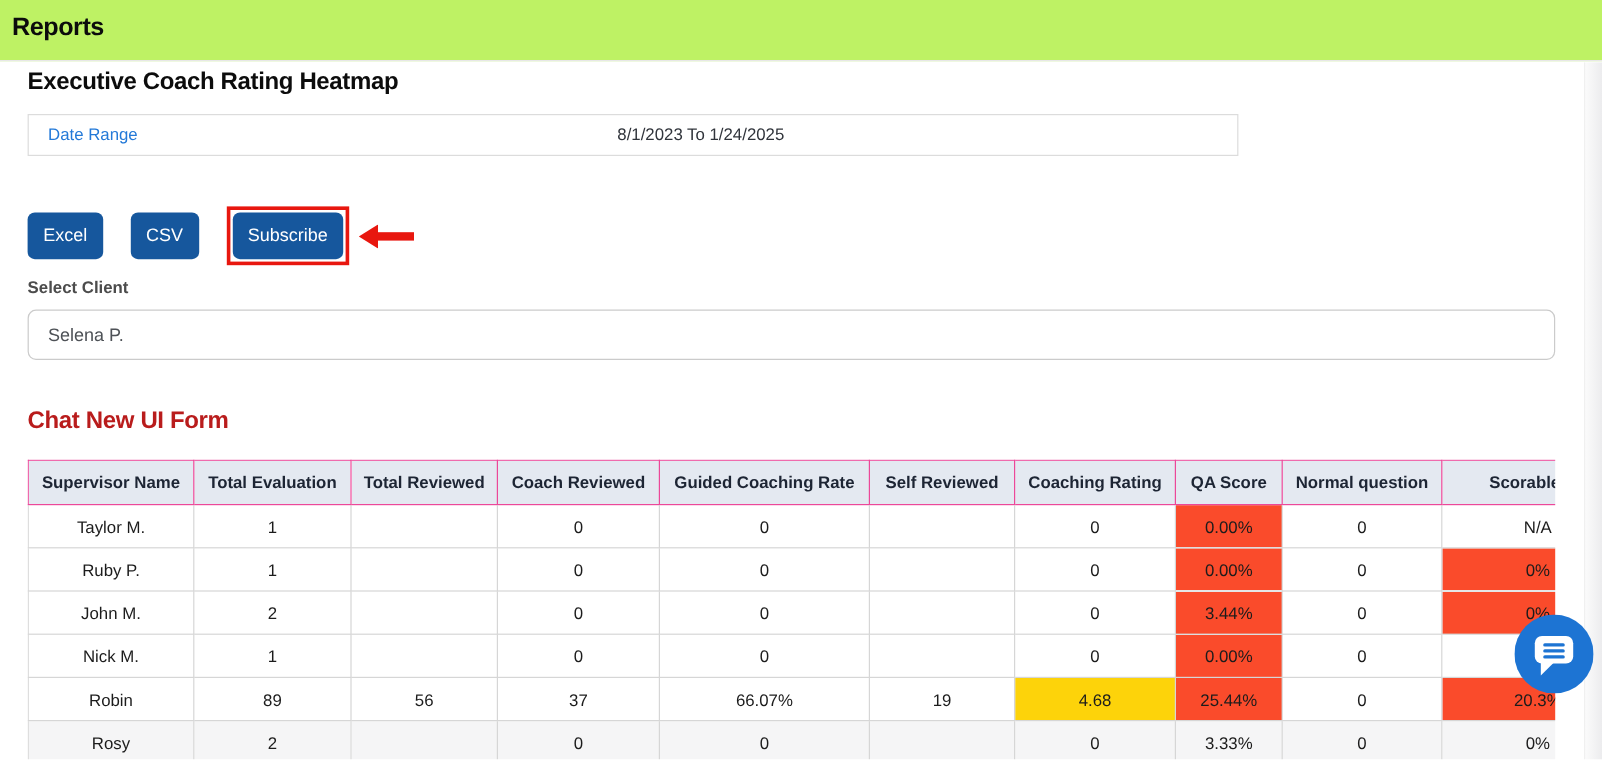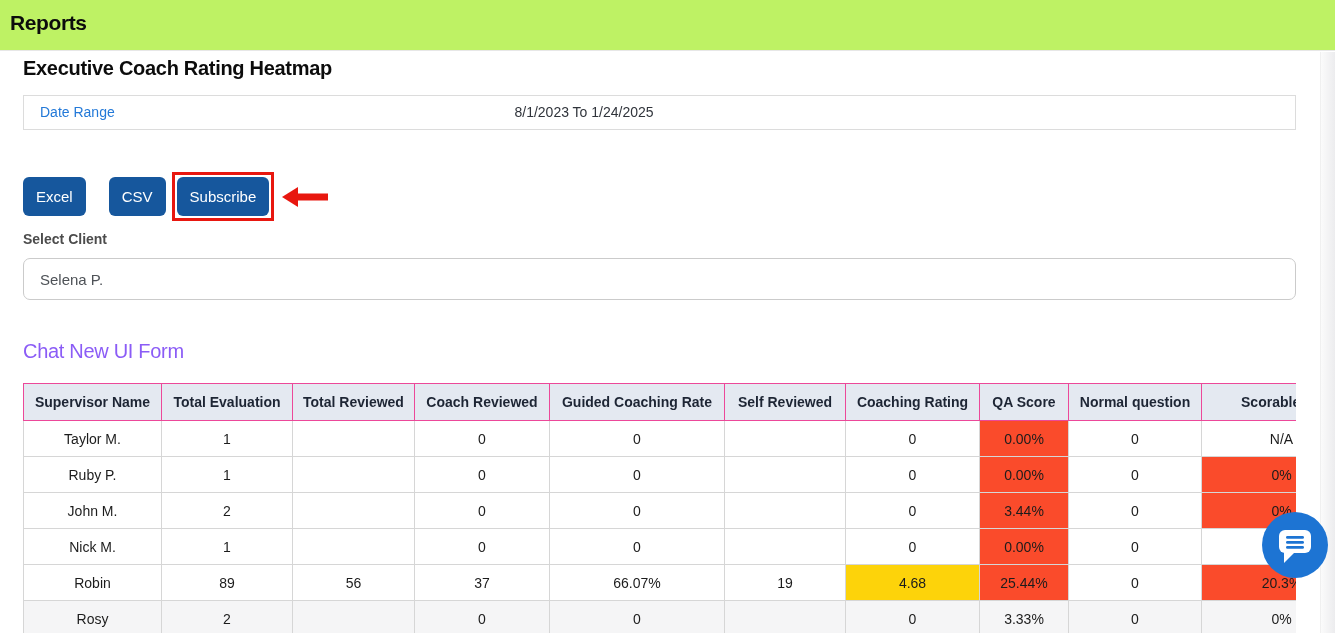--- a/index.html
+++ b/index.html
@@ -24,46 +24,46 @@
                  justify-content:center; background:#fff; }
 
   
   .scroll-track { position:absolute; top:52px; right:0; width:15px; height:581px;
                   background:linear-gradient(to right,#fbfbfb,#ececee);
                   border-left:1px solid #f0f0f0; }
 
   
   .report-heading { position:absolute; left:23px; top:57px; font-size:20px;
                     font-weight:700; color:#0c0c0c; letter-spacing:-0.3px; }
-  .date-box { position:absolute; left:23px; top:95px; width:1273px; height:35px;
+  .date-box { position:absolute; left:23px; top:95px; width:1009px; height:35px;
               border:1px solid #dcdcdc; background:#fff; }
   .date-link { position:absolute; left:16px; top:8px; color:#2379d8;
                font-size:14px; cursor:pointer; }
   .date-value { position:absolute; left:0; top:8px; width:1120px;
                 text-align:center; font-size:14px; color:#30343b; }
 
   .controls { position:absolute; left:23px; top:172px; display:flex; align-items:center; }
   .btn { height:39px; padding:0 13px; background:#16579d; color:#fff;
          border:none; border-radius:6px; font-size:15px; cursor:pointer;
          font-family:inherit; }
   .btn + .btn { margin-left:23px; }
-  .subscribe-wrap { border:3px solid #e8170f; padding:2px; margin-left:6px;
+  .subscribe-wrap { border:3px solid #e8170f; padding:2px; margin-left:23px;
                     display:flex; }
   .arrow-annotation { margin-left:8px; display:flex; align-items:center; }
 
   .select-label { position:absolute; left:23px; top:231px; font-size:14px;
                   font-weight:700; color:#4c4c4c;text-align:right; }
   .client-input { position:absolute; left:23px; top:258px; width:1273px;
                   height:42px; border:1px solid #cbcbcb; border-radius:7px;
                   padding:0 16px; font-size:15px; color:#4e5257;
                   font-family:inherit; outline:none; background:#fff; }
 
   
   .table-heading { position:absolute; left:23px; top:340px; font-size:20px;
-                   font-weight:400; color:#8b5cf6; letter-spacing:-0.3px; }
+                   font-weight:700; color:#b91c1c; letter-spacing:-0.3px; }
   .table-wrap { position:absolute; left:23px; top:383px; width:1273px;
                 height:250px; overflow:hidden; }
   table { border-collapse:collapse; table-layout:fixed; width:1338px; }
   th { height:37px; background:#e4e9f1; border:1px solid #ec4899;
        font-size:14px; font-weight:700; color:#1d2534; text-align:center;
        padding:0 4px; overflow:hidden; white-space:nowrap; }
   td { height:36px; border:1px solid #d6d6d6; font-size:14px; color:#1c1c1c;
        text-align:center; background:#fff; padding:0 4px;
        overflow:hidden; white-space:nowrap; }
   tr.shaded td { background:#f5f5f6; }

